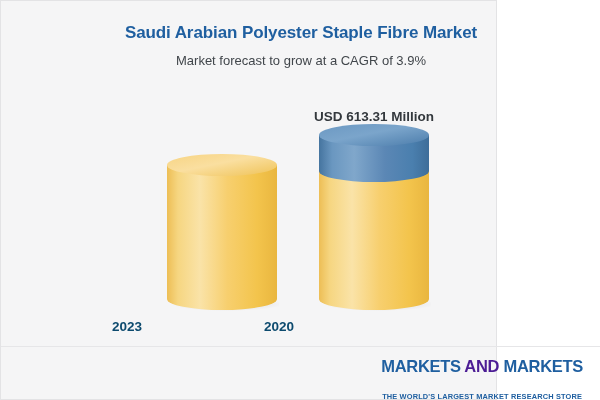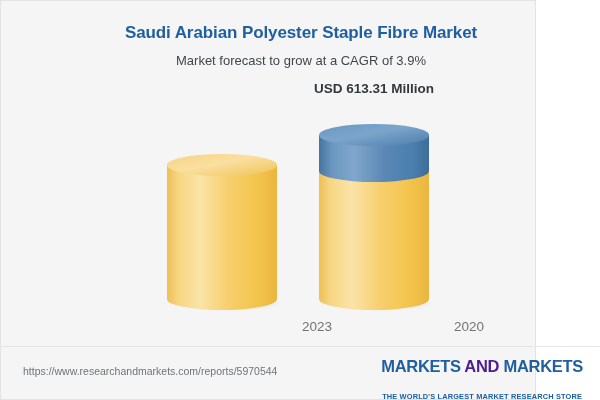--- a/index.html
+++ b/index.html
@@ -8,21 +8,21 @@
   }
   body {
     width: 600px;
     height: 400px;
     background: #ffffff;
     font-family: "Liberation Sans", sans-serif;
     overflow: hidden;
   }
   .infographic {
     position: relative;
-    width: 536px;
+    width: 497px;
     height: 400px;
     box-sizing: border-box;
     background: #f5f5f6;
     border: 1px solid #e3e3e5;
   }
 
   
   .chart-title {
     position: absolute;
     top: 22px;
@@ -57,24 +57,24 @@
     width: 220px;
     text-align: center;
     font-size: 13.5px;
     font-weight: bold;
     color: #33383d;
     white-space: nowrap;
   }
   .cat-label {
     position: absolute;
     width: 220px;
-    text-align: right;
+    text-align: left;
     font-size: 13.5px;
-    font-weight: normal;
-    color: #737373;
+    font-weight: bold;
+    color: #0c4a6e;
   }
   .cylinder {
     position: absolute;
   }
 
   
   .footer {
     position: absolute;
     left: 0;
     bottom: 0;
@@ -147,21 +147,21 @@
           </radialGradient>
         </defs>
         <ellipse cx="62" cy="151" rx="56" ry="7" fill="url(#shadow2023)"></ellipse>
         <path d="M2,12 L2,146 A55,11 0 0 0 112,146 L112,12 Z" fill="url(#yellowBody2023)"></path>
         <ellipse cx="57" cy="12" rx="55" ry="11" fill="url(#yellowTop2023)"></ellipse>
       </svg>
     </div>
 
     <div class="cat-label" style="left:111px; top:318px;">2023</div>
 
-    <div class="value-label" style="left:263px; top:80px;">USD 613.31 Million</div>
+    <div class="value-label" style="left:263px; top:108px;">USD 613.31 Million</div>
 
     <div class="cylinder" style="left:316px; top:122px; width:114px; height:188px;">
       <svg width="114" height="188" viewBox="0 0 114 188">
         <defs>
           <linearGradient id="blueBody2029" x1="0" y1="0" x2="1" y2="0">
             <stop offset="0%" stop-color="#45749f"></stop>
             <stop offset="12%" stop-color="#6a97c0"></stop>
             <stop offset="32%" stop-color="#80a7cb"></stop>
             <stop offset="60%" stop-color="#5b87b5"></stop>
             <stop offset="85%" stop-color="#4a7fae"></stop>
@@ -192,20 +192,19 @@
         <path d="M2,12 L2,48 A55,11 0 0 0 112,48 L112,12 Z" fill="url(#blueBody2029)"></path>
         <ellipse cx="57" cy="12" rx="55" ry="11" fill="url(#blueTop2029)"></ellipse>
       </svg>
     </div>
 
     <div class="cat-label" style="left:263px; top:318px;">2020</div>
 
   </div>
 
   <div class="footer">
-    <div class="footer-url">https://www.researchandmarkets.com/reports/5970544</div>
     <div class="logo">
       <div class="logo-main"><span>MARKETS </span><span class="logo-and">AND</span><span> MARKETS</span></div>
       <div class="logo-tag">THE WORLD'S LARGEST MARKET RESEARCH STORE</div>
     </div>
   </div>
 
 </div>
 
 </body></html>

